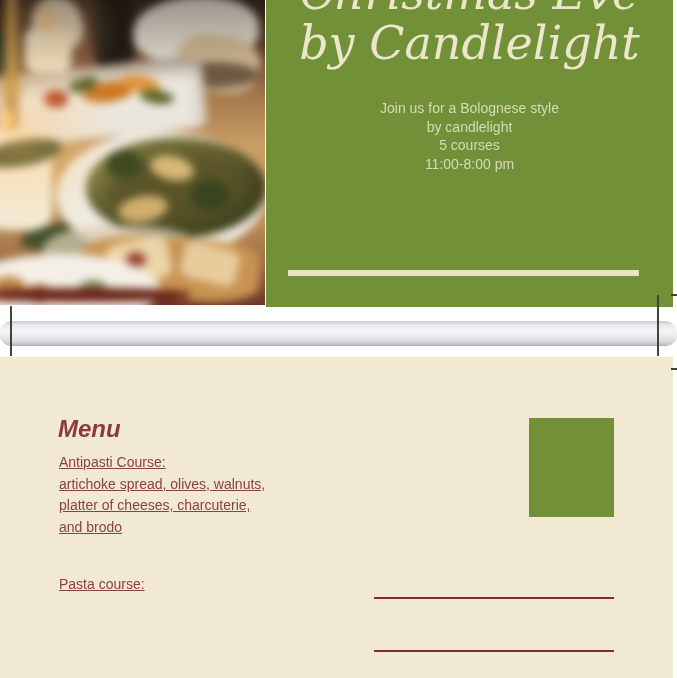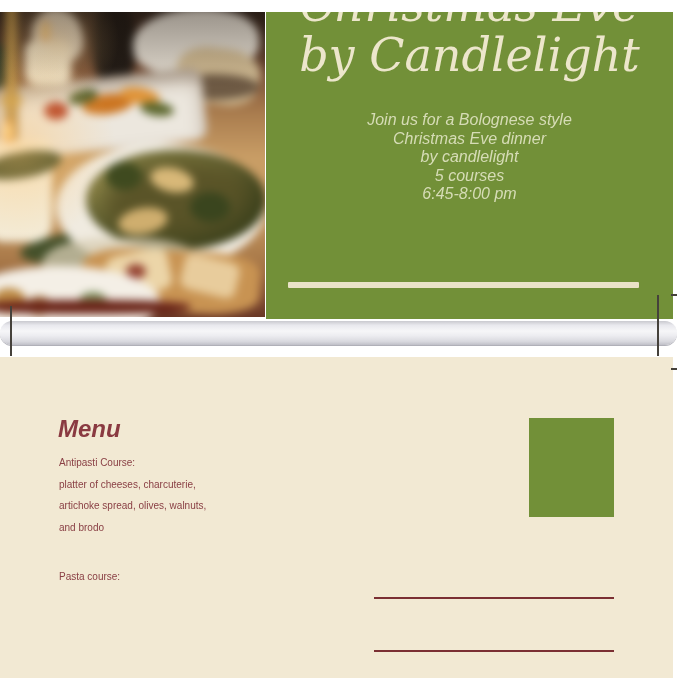--- a/index.html
+++ b/index.html
@@ -3,56 +3,56 @@
 <meta charset="utf-8">
 <style>
   html,body{margin:0;padding:0;}
   body{
     width:677px;height:678px;background:#ffffff;overflow:hidden;
     font-family:"Liberation Sans", sans-serif;position:relative;
   }
   .screen{position:absolute;inset:0;}
 
   
-  .page1{position:absolute;left:0;top:12px;width:550px;height:307px;}
+  .page1{position:absolute;left:0;top:0;width:550px;height:307px;}
   .photo{position:absolute;left:0;top:0;width:265px;height:305px;overflow:hidden;background:#5a3a28;}
   .photo .blur{position:absolute;inset:-10px;filter:blur(4px);
     background:linear-gradient(180deg,#2e241d 0%,#4e3526 12%,#7a4f35 22%,#a97c4e 34%,#c99e66 48%,#c79a62 64%,#a87848 80%,#7c4830 92%,#5e2e20 100%);}
   .photo .blob{position:absolute;}
   .photo .overlay{position:absolute;inset:0;pointer-events:none;
     background:linear-gradient(180deg,rgba(15,8,4,.35) 0%,rgba(15,8,4,0) 25%),
                radial-gradient(140px 140px at 18px 135px,rgba(255,196,110,.45),rgba(255,196,110,0) 70%),
                radial-gradient(90px 90px at 56px 28px,rgba(255,206,130,.4),rgba(255,206,130,0) 70%);}
 
   .green-panel{position:absolute;left:266px;top:0;width:407px;height:307px;background:var(--panel-green);overflow:hidden;}
   .title-line{position:absolute;left:0;width:100%;text-align:center;
     font-family:"DejaVu Serif", serif;font-style:italic;color:var(--title-cream);white-space:nowrap;}
   .title-line1{top:-34px;font-size:46px;}
   .title-line2{top:16px;font-size:46px;}
   .details{position:absolute;left:0;top:99px;width:100%;text-align:center;
-    font-style:italic;font-size:16px;line-height:18.5px;color:var(--details-text);}
+    font-size:14px;line-height:18.5px;color:var(--details-text);}
   .underline-bar{position:absolute;left:22px;top:270px;width:351px;height:6px;background:var(--underline-bar);border-radius:1px;}
 
   
   .separator{position:absolute;left:0;top:321px;width:677px;height:24px;border-radius:12px;
     background:linear-gradient(180deg,#c9c9cf 0%,#e9e9ee 18%,#f6f6f8 42%,#ececf0 62%,#d9d9df 85%,#bfbfc7 100%);
     box-shadow:0 1px 0 #b0b0b8;}
 
   
   .trim{position:absolute;background:var(--trim-mark);z-index:5;}
   .trim-h{width:6px;height:2px;left:671px;}
   .trim-v{width:2px;}
 
   
   .page2{position:absolute;left:0;top:357px;width:673px;height:321px;background:var(--page-bg);}
   .menu-title{position:absolute;left:58px;top:58px;
     font-style:italic;font-weight:600;font-size:24px;color:var(--menu-heading);}
-  .menu-block{position:absolute;left:59px;font-size:10px;line-height:21.5px;color:var(--menu-text);}
+  .menu-block{position:absolute;left:59px;font-size:14px;line-height:21.5px;color:var(--menu-text);text-decoration:underline;}
   .menu-block .menu-line{white-space:pre-wrap;}
-  .mb1{top:95px;} .mb2{top:209px;} .mb3{top:292px;margin-top:48px;}
+  .mb1{top:95px;} .mb2{top:217px;} .mb3{top:292px;margin-top:48px;}
   .green-square{position:absolute;left:529px;top:61px;width:85px;height:99px;background:var(--panel-green);}
   .rule{position:absolute;left:374px;width:240px;height:2px;background:var(--rule-maroon);}
   .rule1{top:240px;} .rule2{top:293px;}
 </style>
 </head>
 <body>
 
 <div class="screen">
 
   <section class="page1">
@@ -103,43 +103,42 @@
         <div class="blob" style="left:-10px;top:298px;width:210px;height:14px;background:#6a2418;border-radius:40%;"></div>
       </div>
       <div class="overlay"></div>
     </div>
 
     <div class="green-panel">
       <div class="title-line title-line1">Christmas Eve</div>
       <div class="title-line title-line2">by Candlelight</div>
       <div class="details">
           <div class="detail-line">Join us for a Bolognese style</div>
-          <div class="detail-line">Christmas Eve dinner</div>
           <div class="detail-line">by candlelight</div>
           <div class="detail-line">5 courses</div>
-          <div class="detail-line">6:45-8:00 pm</div>
+          <div class="detail-line">11:00-8:00 pm</div>
         </div>
       <div class="underline-bar"></div>
     </div>
   </section>
 
   <div class="separator"></div>
 
   <div class="trim trim-h" style="top:294px;"></div>
   <div class="trim trim-h" style="top:368px;"></div>
   <div class="trim trim-v" style="left:10px;top:306px;height:50px;"></div>
   <div class="trim trim-v" style="left:657px;top:295px;height:61px;"></div>
 
   <section class="page2">
     <div class="menu-title">Menu</div>
 
     <div class="menu-block mb1">
         <div class="menu-line">Antipasti Course:</div>
+        <div class="menu-line">artichoke spread, olives, walnuts,</div>
         <div class="menu-line">platter of cheeses, charcuterie,</div>
-        <div class="menu-line">artichoke spread, olives, walnuts,</div>
         <div class="menu-line">and brodo</div>
       </div>
 
     <div class="menu-block mb2">
         <div class="menu-line">Pasta course:</div>
       </div>
 
     <div class="menu-block mb3">
         <div class="menu-line">Entree:</div>
       </div>

